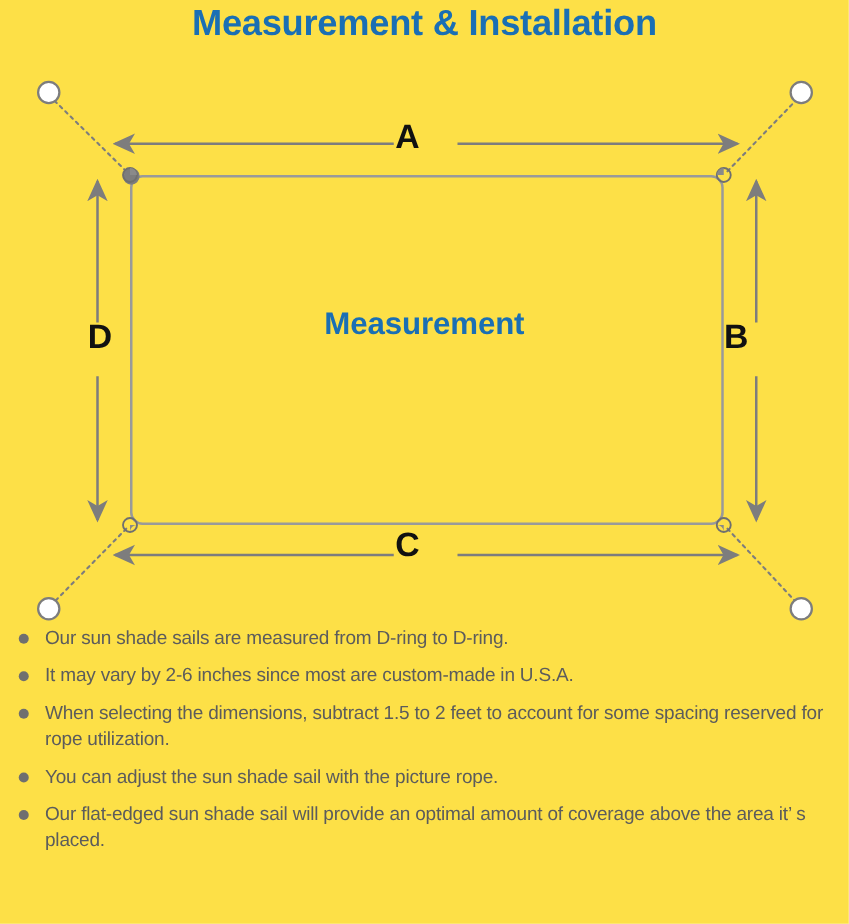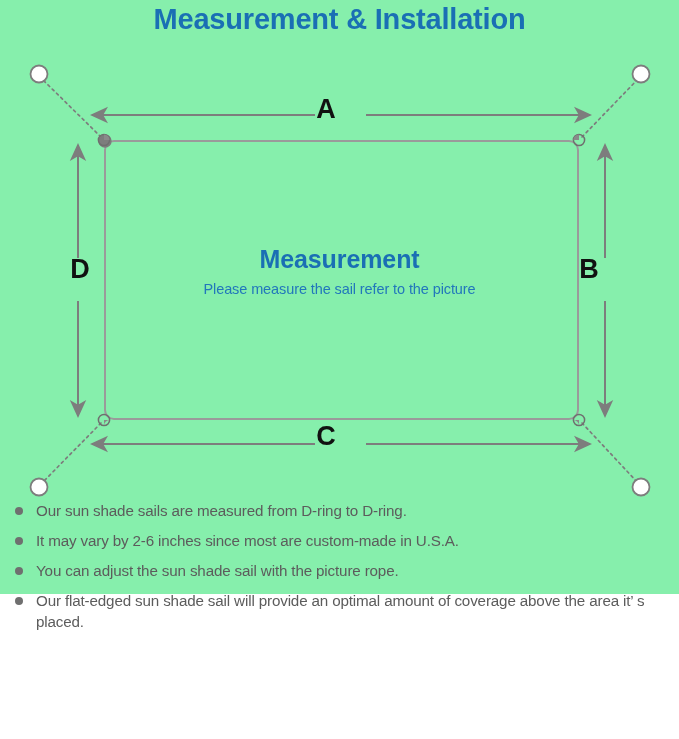--- a/index.html
+++ b/index.html
@@ -12,22 +12,22 @@
     width: 679px;
     height: 739px;
     font-family: "Liberation Sans", sans-serif;
     color: #4a4a4a;
     overflow: hidden;
     position: relative;
   }
   .page {
     position: relative;
     width: 679px;
-    height: 594px;
-    background: #86efac;
+    height: 739px;
+    background: #fde047;
   }
 
   
   .title {
     position: absolute;
     left: 0;
     top: 0px;
     width: 679px;
     text-align: center;
     font-size: 29px;
@@ -177,40 +177,43 @@
       </g>
 
       <g>
         <line x1="605" y1="212" x2="605" y2="99" stroke="#7d7d7d" stroke-width="2" marker-end="url(#arrHead)"></line>
         <line x1="605" y1="255" x2="605" y2="370" stroke="#7d7d7d" stroke-width="2" marker-end="url(#arrHead)"></line>
       </g>
     </svg>
 
     <div class="center-label">
       <div class="center-title">Measurement</div>
-      <div class="center-sub">Please measure the sail refer to the picture</div>
     </div>
 
     <div class="dim-label dim-a">A</div>
     <div class="dim-label dim-b">B</div>
     <div class="dim-label dim-c">C</div>
     <div class="dim-label dim-d">D</div>
   </div>
 
   <div class="bullets">
     <div class="bullet-row">
       <span class="bullet-dot"></span>
       <span>Our sun shade sails are measured from D-ring to D-ring.</span>
     </div>
     <div class="bullet-row">
       <span class="bullet-dot"></span>
       <span>It may vary by 2-6 inches since most are custom-made in U.S.A.</span>
     </div>
     <div class="bullet-row">
       <span class="bullet-dot"></span>
+      <span>When selecting the dimensions, subtract 1.5 to 2 feet to account for some spacing reserved for rope utilization.</span>
+    </div>
+    <div class="bullet-row">
+      <span class="bullet-dot"></span>
       <span>You can adjust the sun shade sail with the picture rope.</span>
     </div>
     <div class="bullet-row">
       <span class="bullet-dot"></span>
       <span>Our flat-edged sun shade sail will provide an optimal amount of coverage above the area it’ s placed.</span>
     </div>
   </div>
 
 </div>
 

